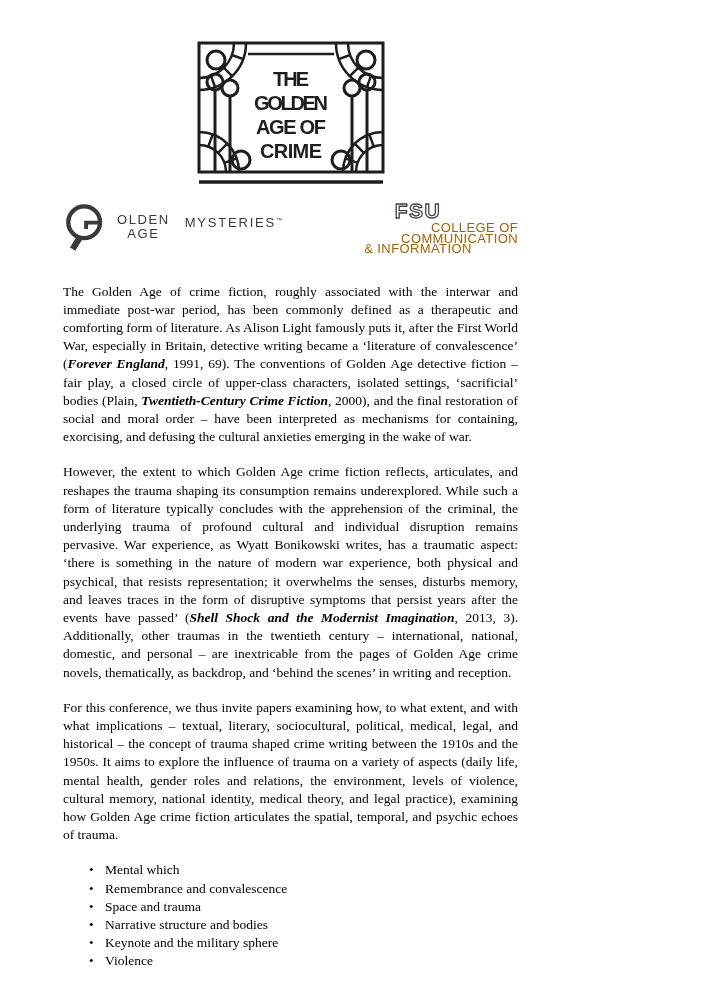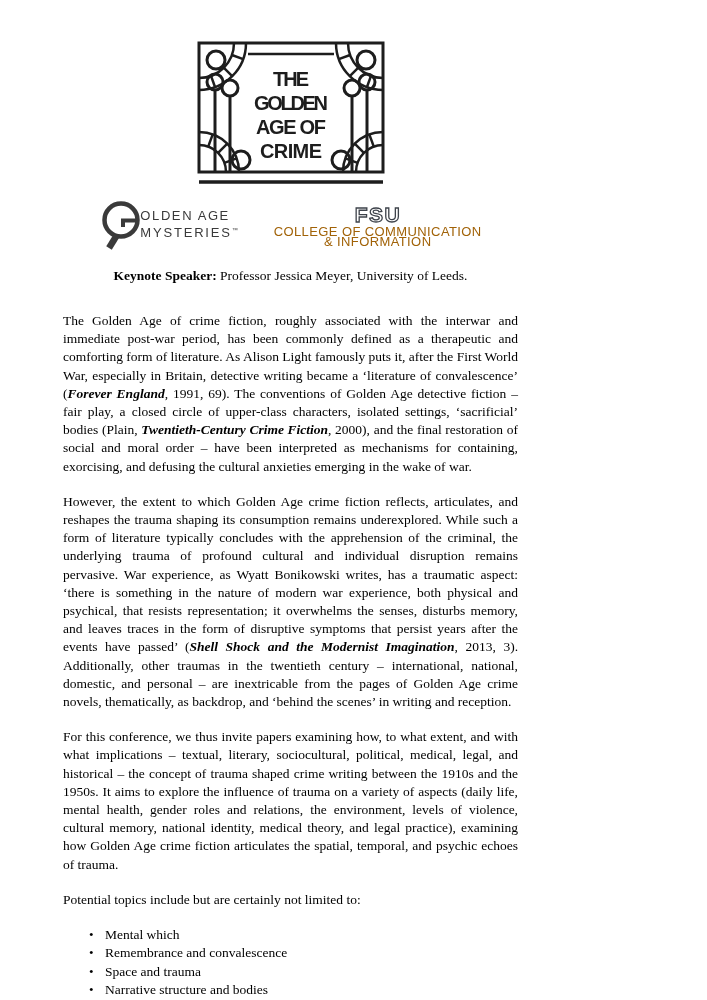--- a/index.html
+++ b/index.html
@@ -10,21 +10,21 @@
   }
   .page { width:580px; height:1000px; padding:40px 62px 0 63px; background:#fff; }
 
   
   .logo-main-wrap { text-align:center; }
   .logo-main { display:inline-block; }
 
   
   .logos-row { display:flex; justify-content:center; align-items:center; gap:36px; margin-top:9px; }
   .gam-logo { display:flex; align-items:center; }
-  .gam-text { margin-left:-7px; display:flex; flex-direction:column; font-family:"Liberation Sans", sans-serif; color:#3a3a3a; }
+  .gam-text { margin-left:-7px; display:flex; flex-direction:row; font-family:"Liberation Sans", sans-serif; color:#3a3a3a;text-align:center; }
   .gam-line1 { font-size:13px; letter-spacing:1.6px; line-height:14px; }
   .gam-line2 { font-size:13px; letter-spacing:1.8px; line-height:14px; }
   .gam-tm { font-size:6px; vertical-align:super; letter-spacing:0; }
   .fsu-logo { display:flex; flex-direction:column; align-items:center; font-family:"Liberation Sans", sans-serif; color:#a16207; }
   .fsu-line { font-size:13px; font-weight:normal; letter-spacing:0.4px; line-height:10.5px; text-align:right; }
 
   
   .title-block { text-align:center; font-weight:bold; font-size:15px; line-height:19.5px; margin-top:13px; }
   .keynote { text-align:center; font-size:13.5px; margin-top:17px; }
   .keynote b { font-weight:bold; }
@@ -113,29 +113,25 @@
     <div class="fsu-logo">
       <svg width="64" height="24" viewBox="0 0 64 24">
         <text x="32" y="19" text-anchor="middle" font-size="21" font-weight="bold" letter-spacing="1.5" fill="none" stroke="#3e434b" stroke-width="1.3" font-family="Liberation Sans, sans-serif">FSU</text>
       </svg>
       <span class="fsu-line">COLLEGE OF COMMUNICATION</span>
       <span class="fsu-line">&amp; INFORMATION</span>
     </div>
   </div>
 
 
-  <div class="keynote">
-    <b>Keynote Speaker:</b><span> Professor Jessica Meyer, University of Leeds.</span>
-  </div>
 
   <p class="para first"><span>The Golden Age of crime fiction, roughly associated with the interwar and immediate post-war period, has been commonly defined as a therapeutic and comforting form of literature. As Alison Light famously puts it, after the First World War, especially in Britain, detective writing became a ‘literature of convalescence’ (</span><span class="it">Forever England</span><span>, 1991, 69). The conventions of Golden Age detective fiction – fair play, a closed circle of upper-class characters, isolated settings, ‘sacrificial’ bodies (Plain, </span><span class="it">Twentieth-Century Crime Fiction</span><span>, 2000), and the final restoration of social and moral order – have been interpreted as mechanisms for containing, exorcising, and defusing the cultural anxieties emerging in the wake of war.</span></p>
   <p class="para"><span>However, the extent to which Golden Age crime fiction reflects, articulates, and reshapes the trauma shaping its consumption remains underexplored. While such a form of literature typically concludes with the apprehension of the criminal, the underlying trauma of profound cultural and individual disruption remains pervasive. War experience, as Wyatt Bonikowski writes, has a traumatic aspect: ‘there is something in the nature of modern war experience, both physical and psychical, that resists representation; it overwhelms the senses, disturbs memory, and leaves traces in the form of disruptive symptoms that persist years after the events have passed’ (</span><span class="it">Shell Shock and the Modernist Imagination</span><span>, 2013, 3). Additionally, other traumas in the twentieth century – international, national, domestic, and personal – are inextricable from the pages of Golden Age crime novels, thematically, as backdrop, and ‘behind the scenes’ in writing and reception.</span></p>
   <p class="para"><span>For this conference, we thus invite papers examining how, to what extent, and with what implications – textual, literary, sociocultural, political, medical, legal, and historical – the concept of trauma shaped crime writing between the 1910s and the 1950s. It aims to explore the influence of trauma on a variety of aspects (daily life, mental health, gender roles and relations, the environment, levels of violence, cultural memory, national identity, medical theory, and legal practice), examining how Golden Age crime fiction articulates the spatial, temporal, and psychic echoes of trauma.</span></p>
 
-  <p class="intro-line">Potential topics include but are certainly not limited to:</p>
 
   <div class="topics">
     <div class="topic"><span class="bullet">•</span><span>Mental which</span></div>
     <div class="topic"><span class="bullet">•</span><span>Remembrance and convalescence</span></div>
     <div class="topic"><span class="bullet">•</span><span>Space and trauma</span></div>
     <div class="topic"><span class="bullet">•</span><span>Narrative structure and bodies</span></div>
     <div class="topic"><span class="bullet">•</span><span>Keynote and the military sphere</span></div>
     <div class="topic"><span class="bullet">•</span><span>Violence</span></div>
   </div>
 

